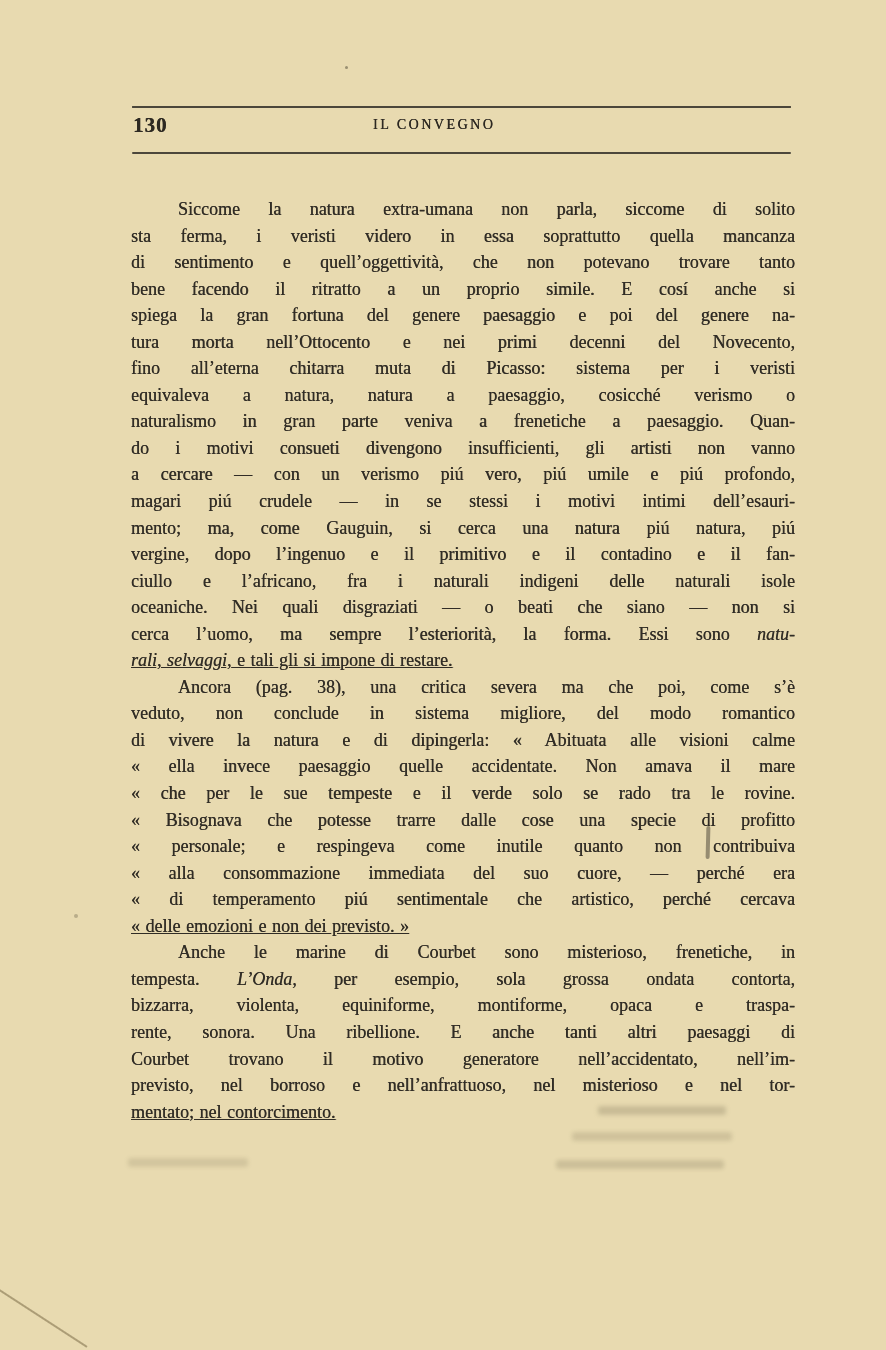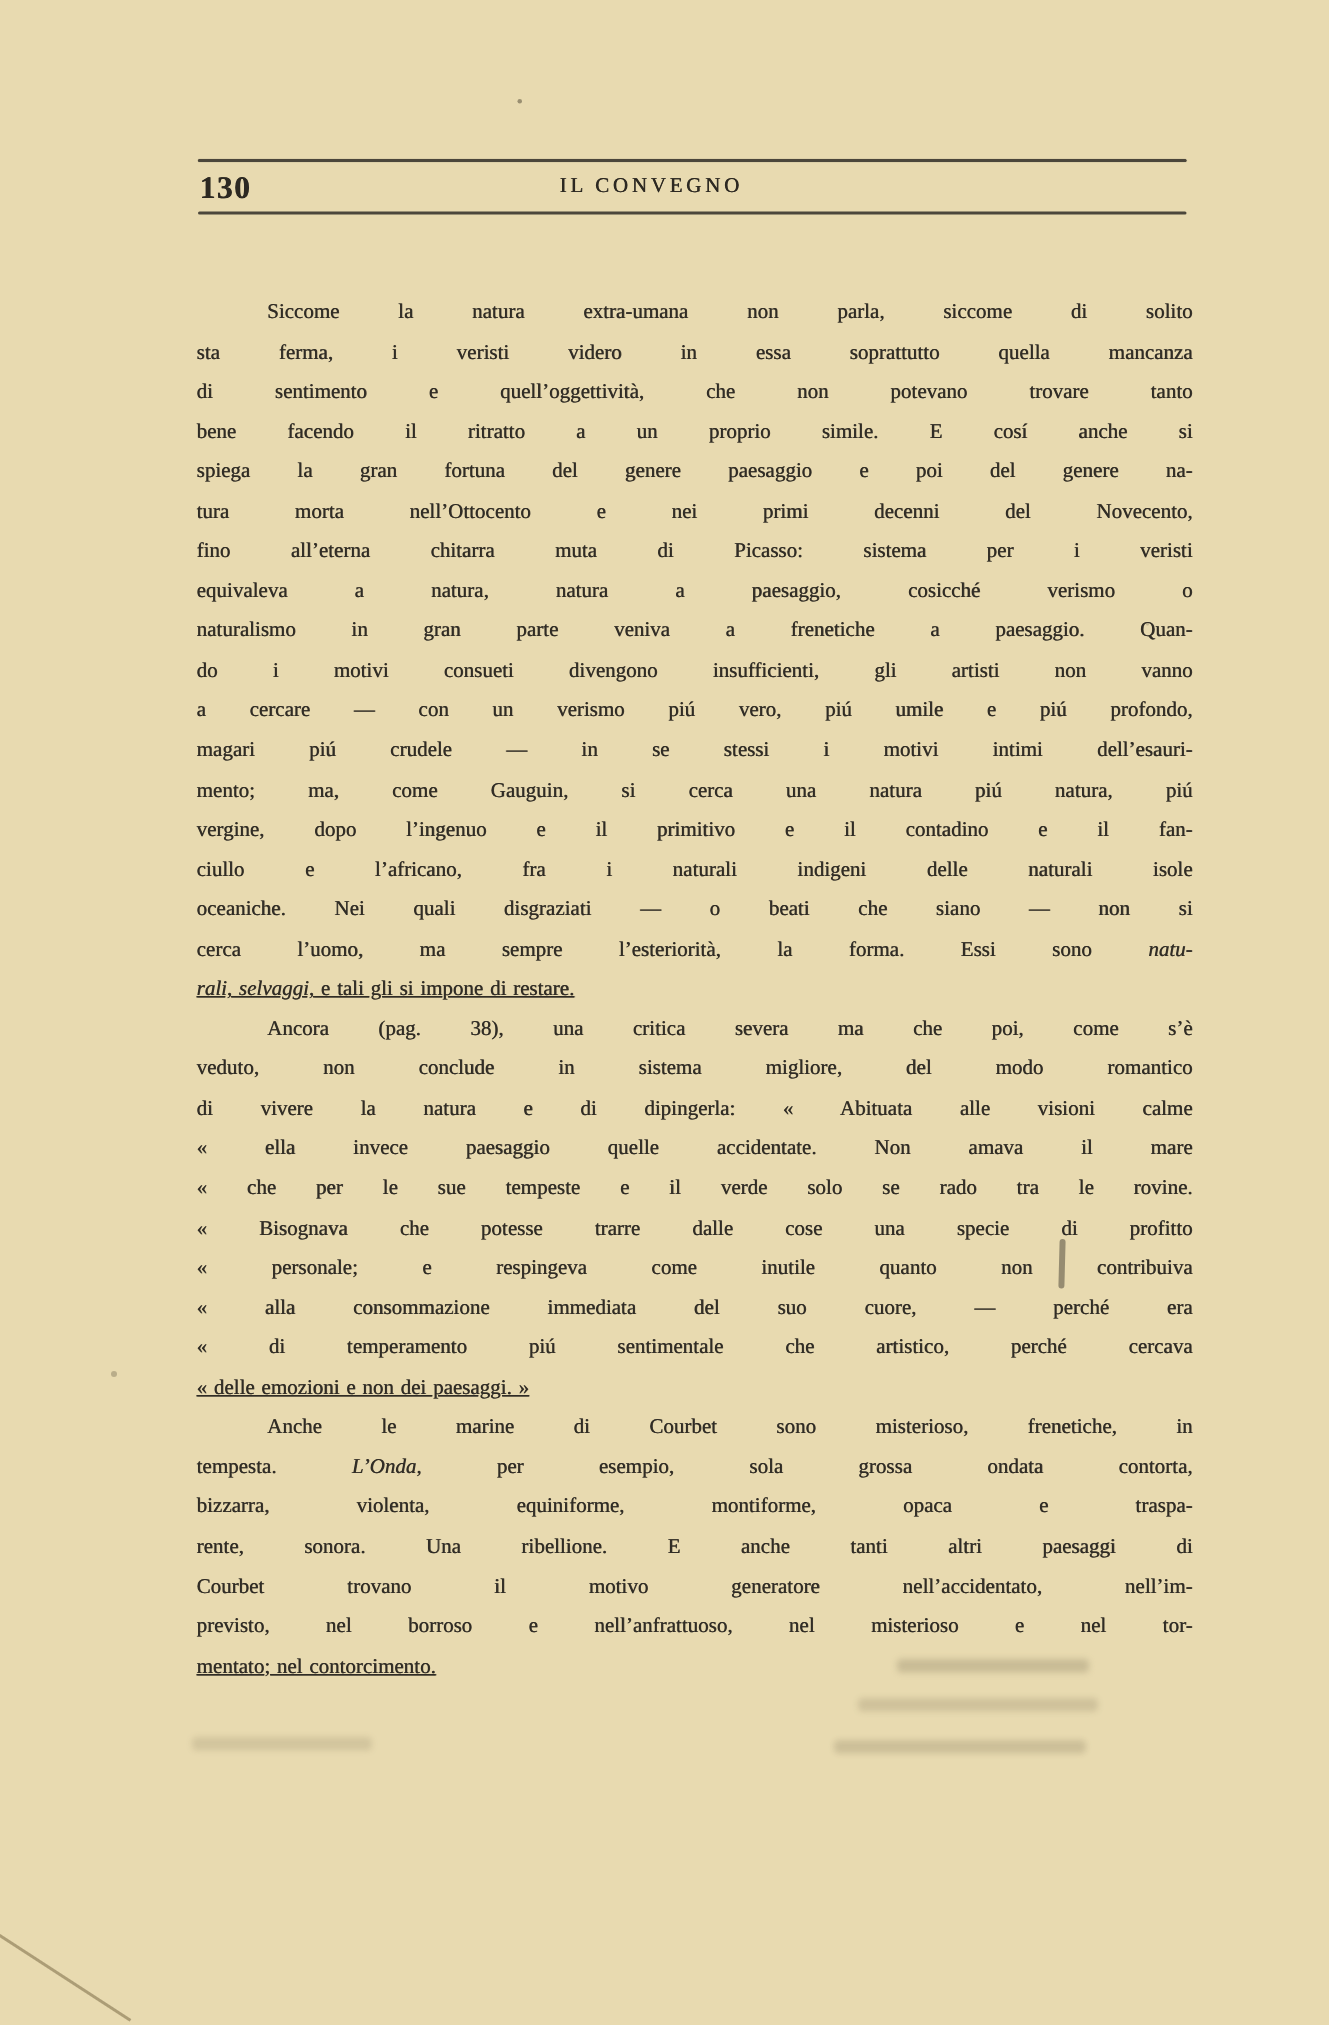--- a/index.html
+++ b/index.html
@@ -13,36 +13,36 @@
     background-color:#e8dab0;
     font-family:"Liberation Serif", serif;
     color:#302c25;
   }
   .page{position:absolute;inset:0;}
 
   
   .hdr{position:absolute;left:132px;top:106px;width:659px;}
   .rule{height:2px;background:#36322a;opacity:.88;border-radius:1px;}
   .rule.top{box-shadow:0 0 0.5px #36322a;}
-  .hdr-row{position:relative;height:33px;}
+  .hdr-row{position:relative;height:44px;}
   .pagenum{
     position:absolute;left:1px;top:5px;
     font-size:21px;font-weight:bold;letter-spacing:1px;color:#2d2922;
     text-shadow:0.3px 0 0 #2d2922;
   }
   .runhead{
     position:absolute;left:241px;top:9px;
     font-size:14px;font-weight:normal;letter-spacing:2.5px;color:#2d2922;
     text-shadow:0.3px 0 0 #2d2922;
   }
 
   
   .bodytext{
     position:absolute;left:131px;top:196px;width:664px;
-    font-size:14px;line-height:26.55px;
+    font-size:18px;line-height:26.55px;
     text-shadow:0.35px 0 0 rgba(48,44,37,0.85);
     word-spacing:1px;
   }
   .para{margin:0;}
   .ln{text-align:justify;text-align-last:justify;white-space:normal;}
   .ln.first{padding-left:47px;}
   .ln.lastln{text-align-last:left;text-decoration:underline;}
   .it{font-style:italic;}
 
   
@@ -105,21 +105,21 @@
       <div class="para">
         <div class="ln first">Ancora (pag. 38), una critica severa ma che poi, come s’è</div>
         <div class="ln">veduto, non conclude in sistema migliore, del modo romantico</div>
         <div class="ln">di vivere la natura e di dipingerla: « Abituata alle visioni calme</div>
         <div class="ln">« ella invece paesaggio quelle accidentate. Non amava il mare</div>
         <div class="ln">« che per le sue tempeste e il verde solo se rado tra le rovine.</div>
         <div class="ln">« Bisognava che potesse trarre dalle cose una specie di profitto</div>
         <div class="ln">« personale; e respingeva come inutile quanto non contribuiva</div>
         <div class="ln">« alla consommazione immediata del suo cuore, — perché era</div>
         <div class="ln">« di temperamento piú sentimentale che artistico, perché cercava</div>
-        <div class="ln lastln">« delle emozioni e non dei paesaggi. »</div>
+        <div class="ln lastln">« delle emozioni e non dei previsto. »</div>
       </div>
       <div class="para">
         <div class="ln first">Anche le marine di Courbet sono misterioso, frenetiche, in</div>
         <div class="ln">tempesta. <span class="it">L’Onda,</span> per esempio, sola grossa ondata contorta,</div>
         <div class="ln">bizzarra, violenta, equiniforme, montiforme, opaca e traspa-</div>
         <div class="ln">rente, sonora. Una ribellione. E anche tanti altri paesaggi di</div>
         <div class="ln">Courbet trovano il motivo generatore nell’accidentato, nell’im-</div>
         <div class="ln">previsto, nel borroso e nell’anfrattuoso, nel misterioso e nel tor-</div>
         <div class="ln lastln">mentato; nel contorcimento.</div>
       </div>

